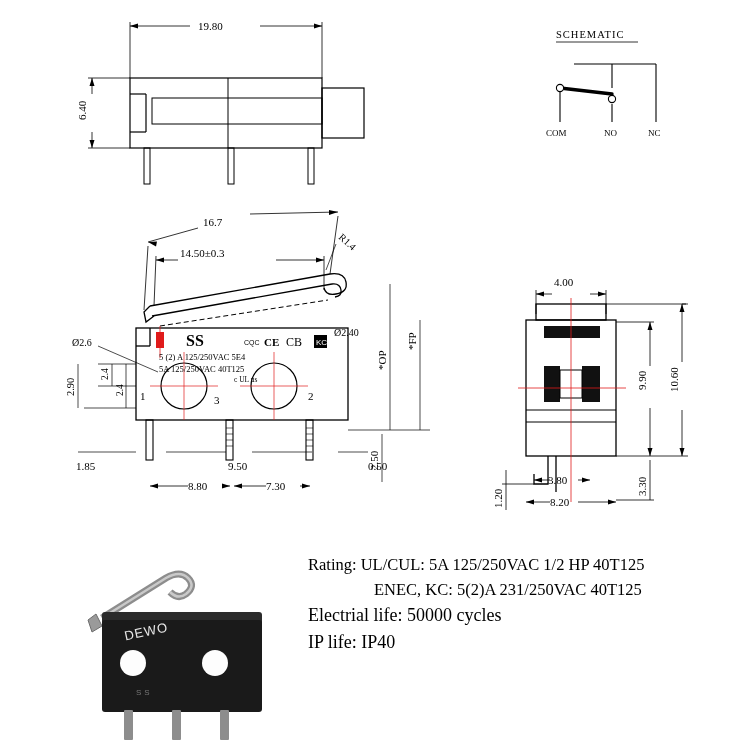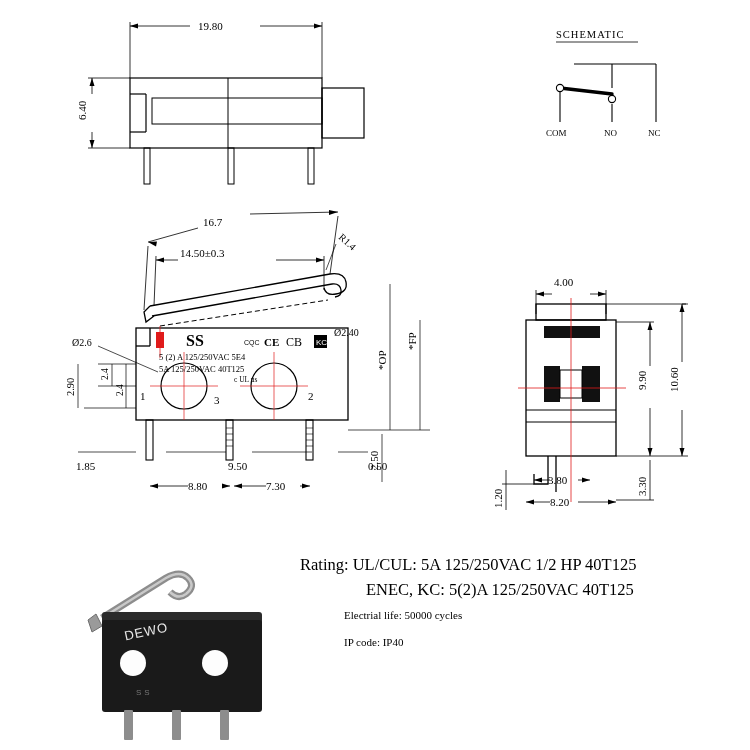--- a/index.html
+++ b/index.html
@@ -10,30 +10,30 @@
     color:#000; position:relative; overflow:hidden;
   }
   .sheet { position:absolute; inset:0; }
   .abs { position:absolute; }
   svg { display:block; }
   .dim { font-family:"Liberation Serif", serif; font-size:11px; }
   .lbl { font-family:"Liberation Serif", serif; font-size:9px; }
 
   
   #spec-block {
-    position:absolute; left:300px; top:552px; width:432px;
+    position:absolute; left:308px; top:552px; width:432px;
   }
   #spec-block .rating-line {
     font-size:16.5px; line-height:25px; white-space:nowrap;
   }
   #spec-block .r1 { text-align:left; }
   #spec-block .r2 { padding-left:66px; }
   #spec-block .r3 { padding-left:44px; }
   #spec-block .life-line {
-    font-size:11px; line-height:27px; white-space:nowrap;margin-left:44px;
+    font-size:18px; line-height:27px; white-space:nowrap;
   }
 
   
   #switch-photo { position:absolute; left:62px; top:552px; width:240px; height:190px; }
   .ph-body {
     position:absolute; left:40px; top:68px; width:160px; height:92px;
     background:#1a1a1a; border-radius:3px;
   }
   .ph-body-top {
     position:absolute; left:40px; top:60px; width:160px; height:12px;
@@ -399,18 +399,18 @@
     <div class="ph-sub">SS</div>
     <div class="ph-hole h1"></div>
     <div class="ph-hole h2"></div>
     <div class="ph-pin p1"></div>
     <div class="ph-pin p2"></div>
     <div class="ph-pin p3"></div>
   </div>
 
   <div id="spec-block">
     <div class="rating-line r1">Rating: UL/CUL: 5A 125/250VAC 1/2 HP 40T125</div>
-    <div class="rating-line r2">ENEC, KC: 5(2)A 125/250VAC 40T125</div>
+    <div class="rating-line r2">ENEC, KC: 5(2)A 231/250VAC 40T125</div>
     <div class="life-line">Electrial life: 50000 cycles</div>
-    <div class="life-line">IP code: IP40</div>
+    <div class="life-line">IP life: IP40</div>
   </div>
 
 </div>
 
 </body></html>

